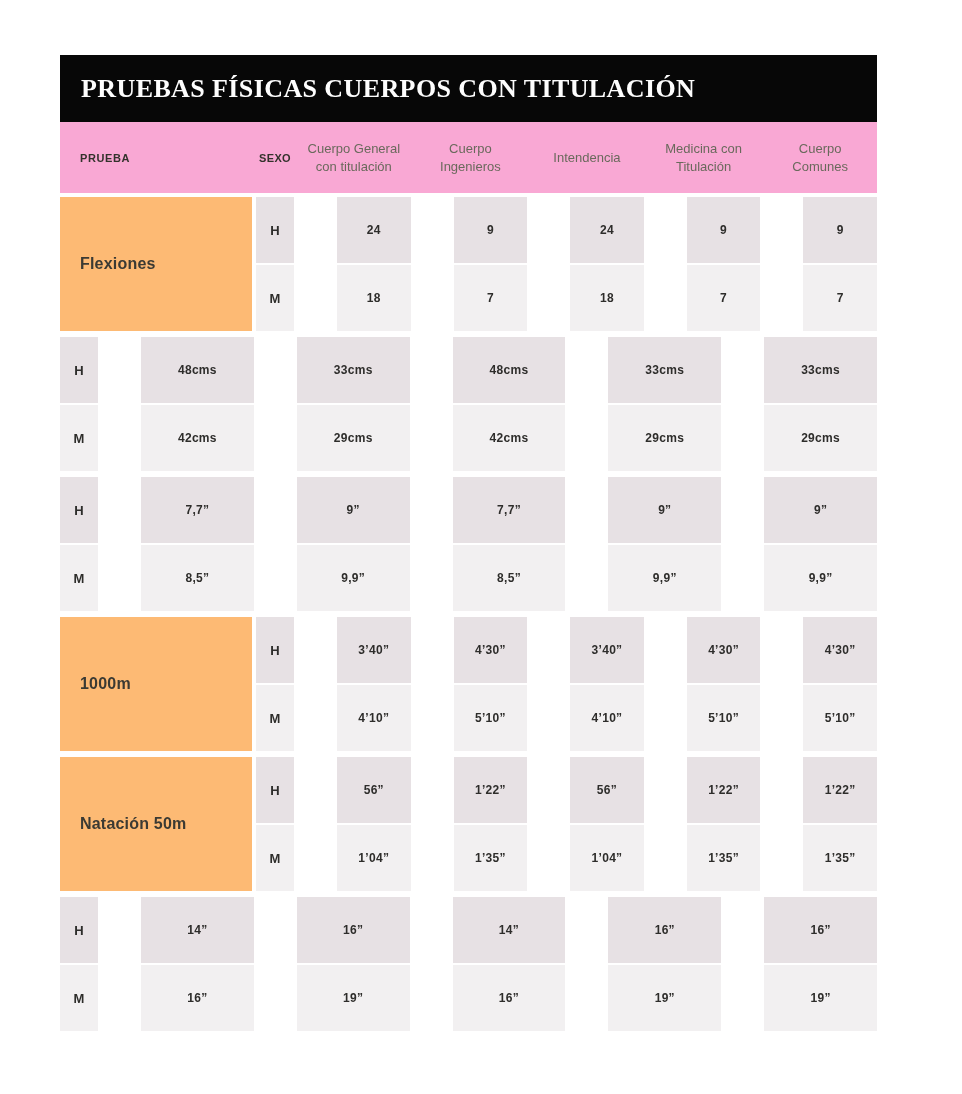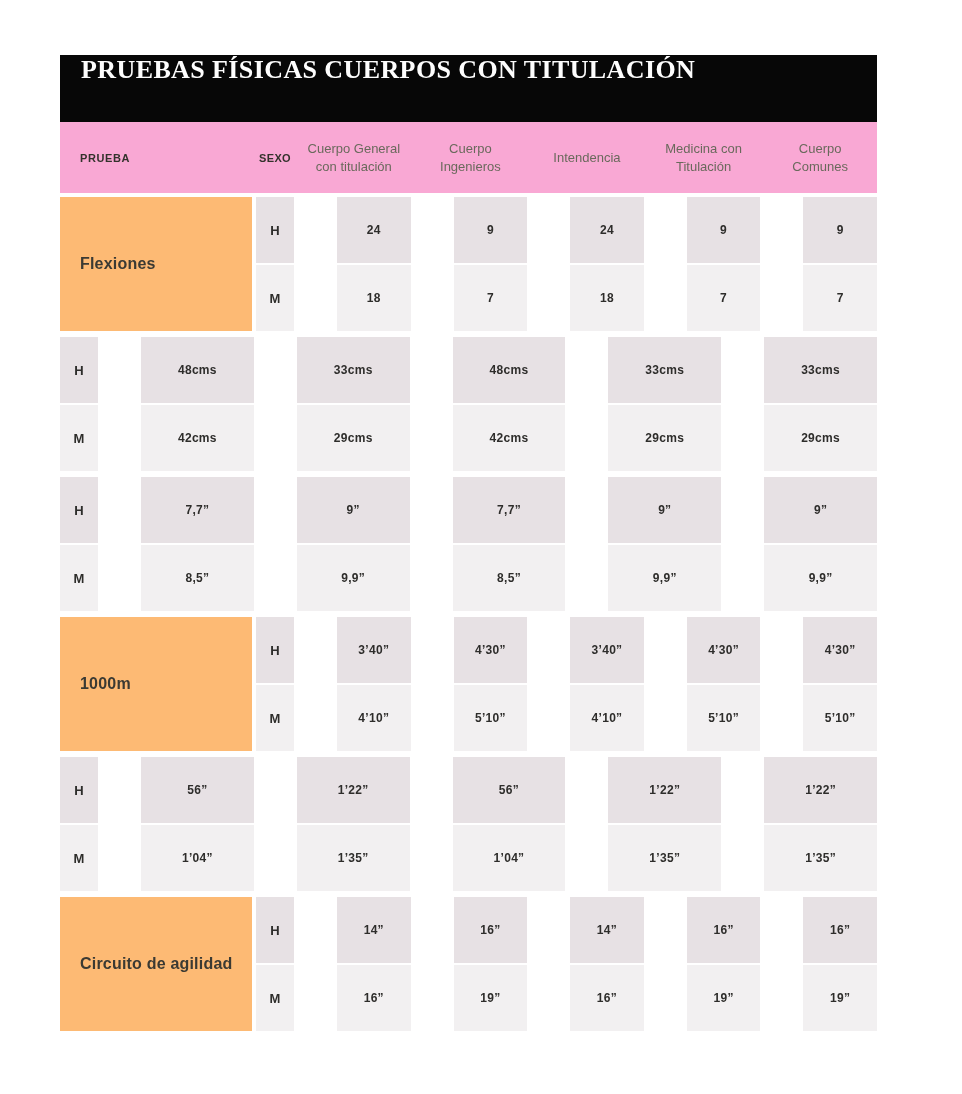--- a/index.html
+++ b/index.html
@@ -11,21 +11,21 @@
   }
   .table-wrap {
     position: absolute;
     left: 60px; top: 55px;
     width: 817px;
   }
   .title-bar {
     background: #070707;
     height: 67px;
     display: flex;
-    align-items: flex-start;
+    align-items: center;
     padding-left: 21px;
   }
   .title-bar h1 {
     color: #fdfdfd;
     font-family: "Liberation Serif", serif;
     font-weight: bold;
     font-size: 26px;
     letter-spacing: 0.4px;
   }
   
@@ -189,41 +189,41 @@
             <div class="c-sexo cellbg">M</div>
             <div class="c-val cellbg">4’10”</div>
             <div class="c-val cellbg">5’10”</div>
             <div class="c-val cellbg">4’10”</div>
             <div class="c-val cellbg">5’10”</div>
             <div class="c-val cellbg">5’10”</div>
           </div>
         </div>
       </div>
       <div class="group">
+        <div class="c-label">Natación 50m</div>
         <div class="group-rows">
           <div class="grid-row row-h">
             <div class="c-sexo cellbg">H</div>
             <div class="c-val cellbg">56”</div>
             <div class="c-val cellbg">1’22”</div>
             <div class="c-val cellbg">56”</div>
             <div class="c-val cellbg">1’22”</div>
             <div class="c-val cellbg">1’22”</div>
           </div>
           <div class="grid-row row-m">
             <div class="c-sexo cellbg">M</div>
             <div class="c-val cellbg">1’04”</div>
             <div class="c-val cellbg">1’35”</div>
             <div class="c-val cellbg">1’04”</div>
             <div class="c-val cellbg">1’35”</div>
             <div class="c-val cellbg">1’35”</div>
           </div>
         </div>
       </div>
       <div class="group">
-        <div class="c-label">Circuito de agilidad</div>
         <div class="group-rows">
           <div class="grid-row row-h">
             <div class="c-sexo cellbg">H</div>
             <div class="c-val cellbg">14”</div>
             <div class="c-val cellbg">16”</div>
             <div class="c-val cellbg">14”</div>
             <div class="c-val cellbg">16”</div>
             <div class="c-val cellbg">16”</div>
           </div>
           <div class="grid-row row-m">

